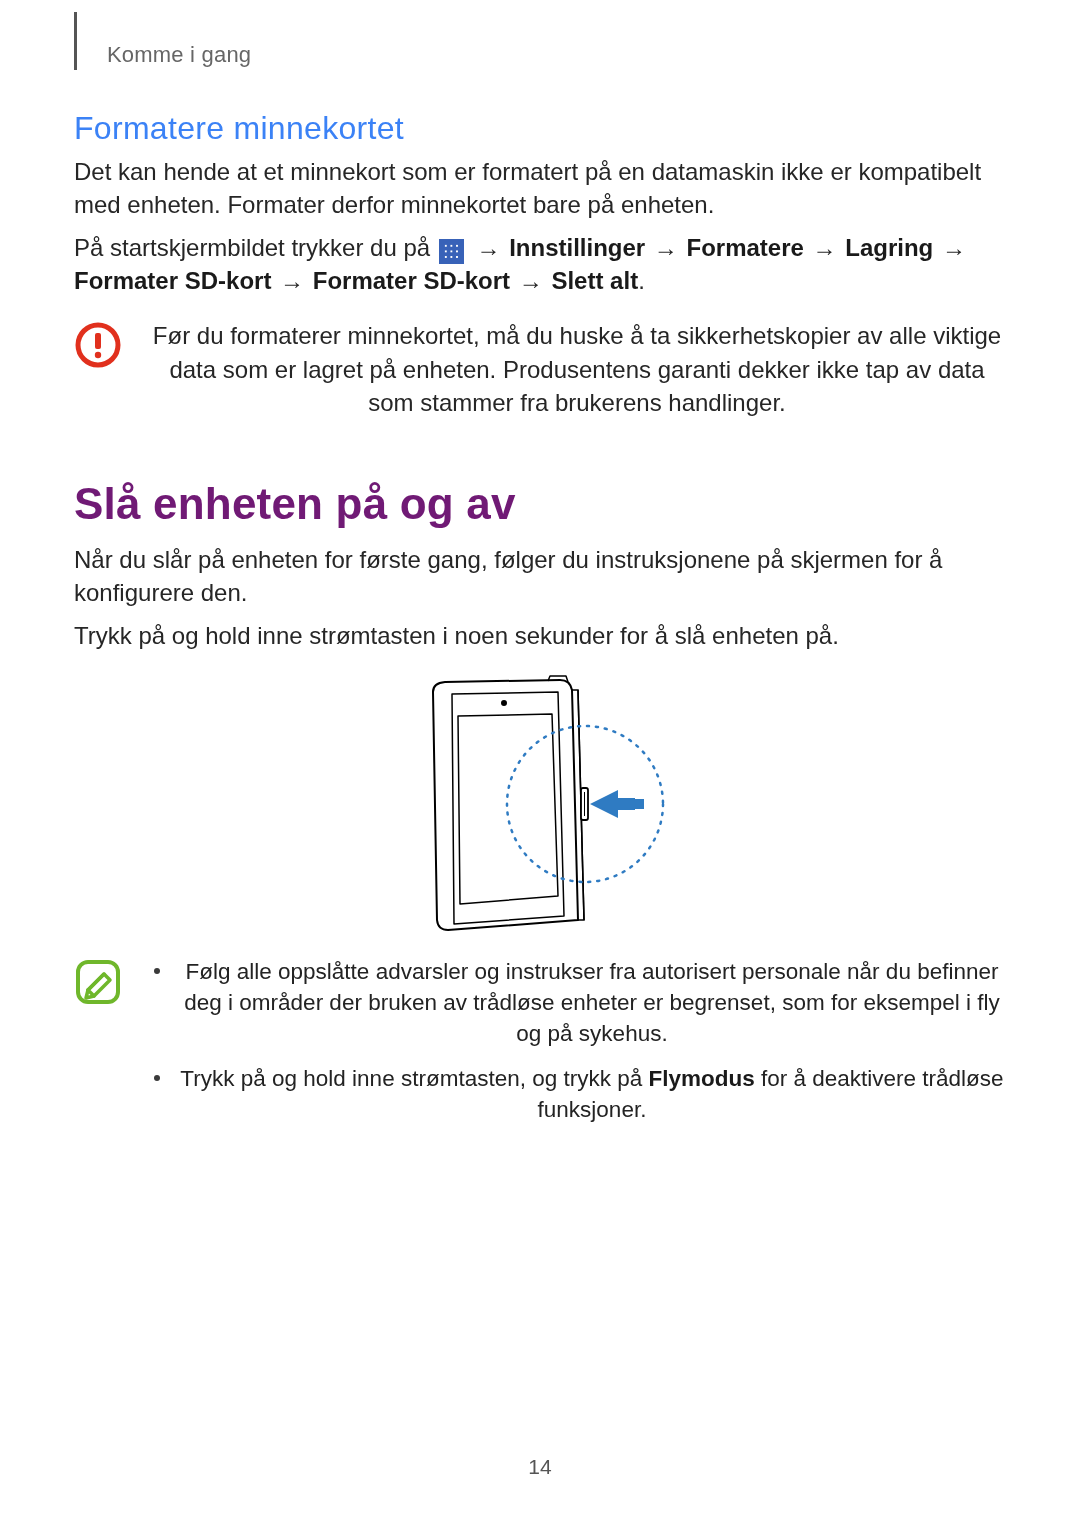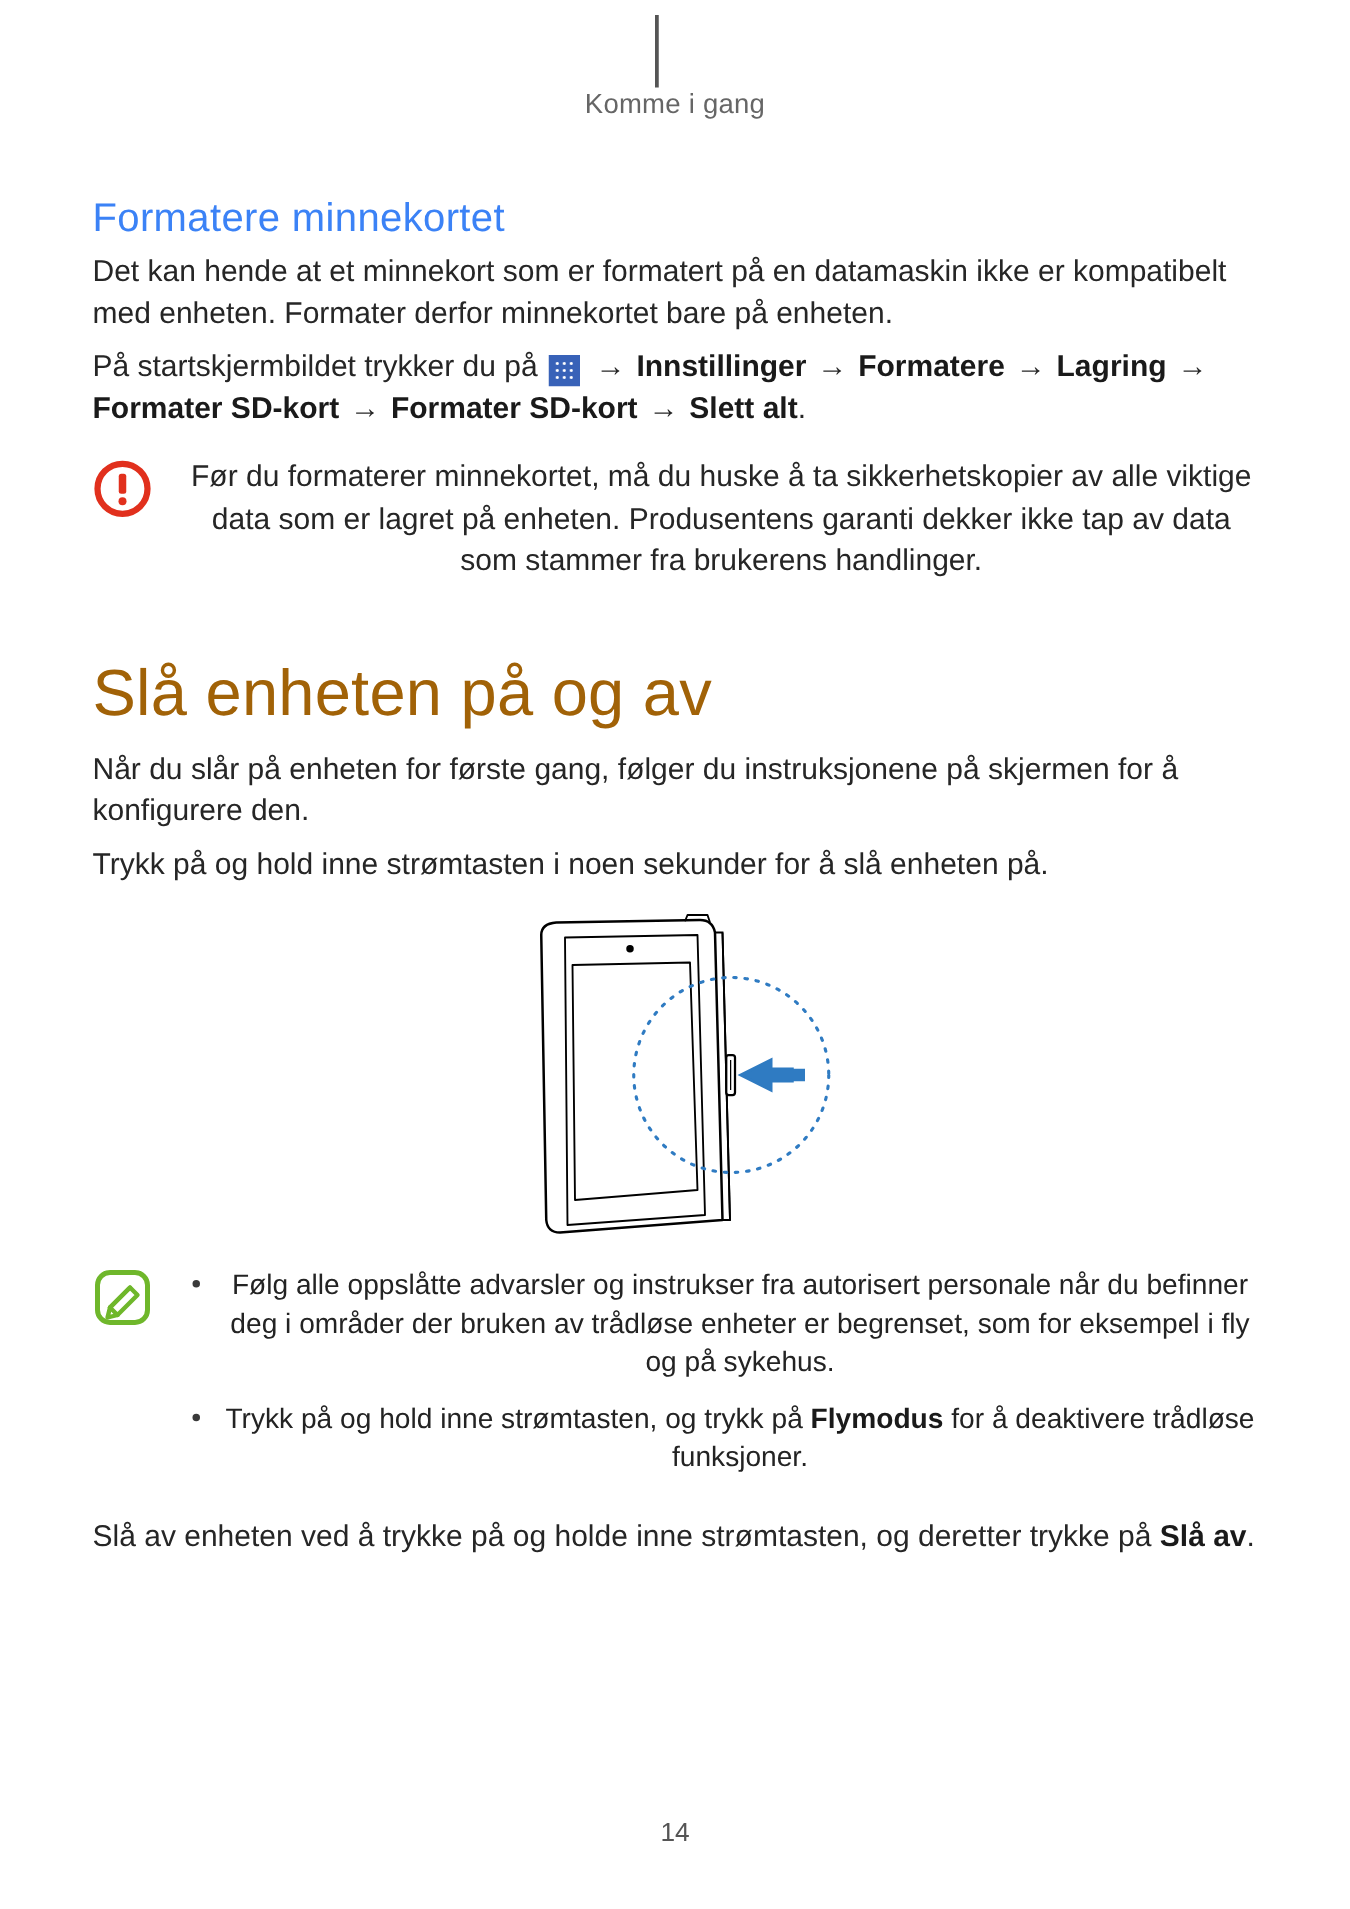--- a/index.html
+++ b/index.html
@@ -13,22 +13,21 @@
     box-sizing: border-box;
     position: relative;
   }
   .page {
     padding: 40px 74px 0 74px;
     box-sizing: border-box;
   }
   .header-line {
     display: flex;
     align-items: center;
-    margin-bottom: 60px;
-    flex-direction: column;
+    margin-bottom: 40px;
   }
   .header-bar {
     width: 3px;
     height: 58px;
     background: #555;
     margin-right: 30px;
     margin-top: -28px;
   }
   .breadcrumb {
     font-size: 22px;
@@ -83,23 +82,23 @@
   }
   .callout-icon,
   .note-icon {
     flex: 0 0 auto;
     margin-top: 2px;
   }
   .callout-text {
     flex: 1 1 auto;
   }
   h1.main-title {
-    color: #a16207;
-    font-size: 52px;
-    font-weight: 400;
+    color: #701a75;
+    font-size: 44px;
+    font-weight: 700;
     margin: 50px 0 14px 0;
     letter-spacing: 0.2px;
   }
   .device-figure {
     display: flex;
     justify-content: center;
     margin: 20px 0 24px 0;
   }
   ul.bullets {
     list-style: none;
@@ -230,19 +229,16 @@
         <li>
           <span class="dot"></span>
           <span>
             <span>Trykk på og hold inne strømtasten, og trykk på </span><strong>Flymodus</strong><span> for å deaktivere trådløse funksjoner.</span>
           </span>
         </li>
       </ul>
     </div>
   </div>
 
-  <p class="body-text">
-    <span>Slå av enheten ved å trykke på og holde inne strømtasten, og deretter trykke på </span><strong>Slå av</strong><span>.</span>
-  </p>
 
 </div>
 
 <div class="page-number">14</div>
 
 </body></html>

